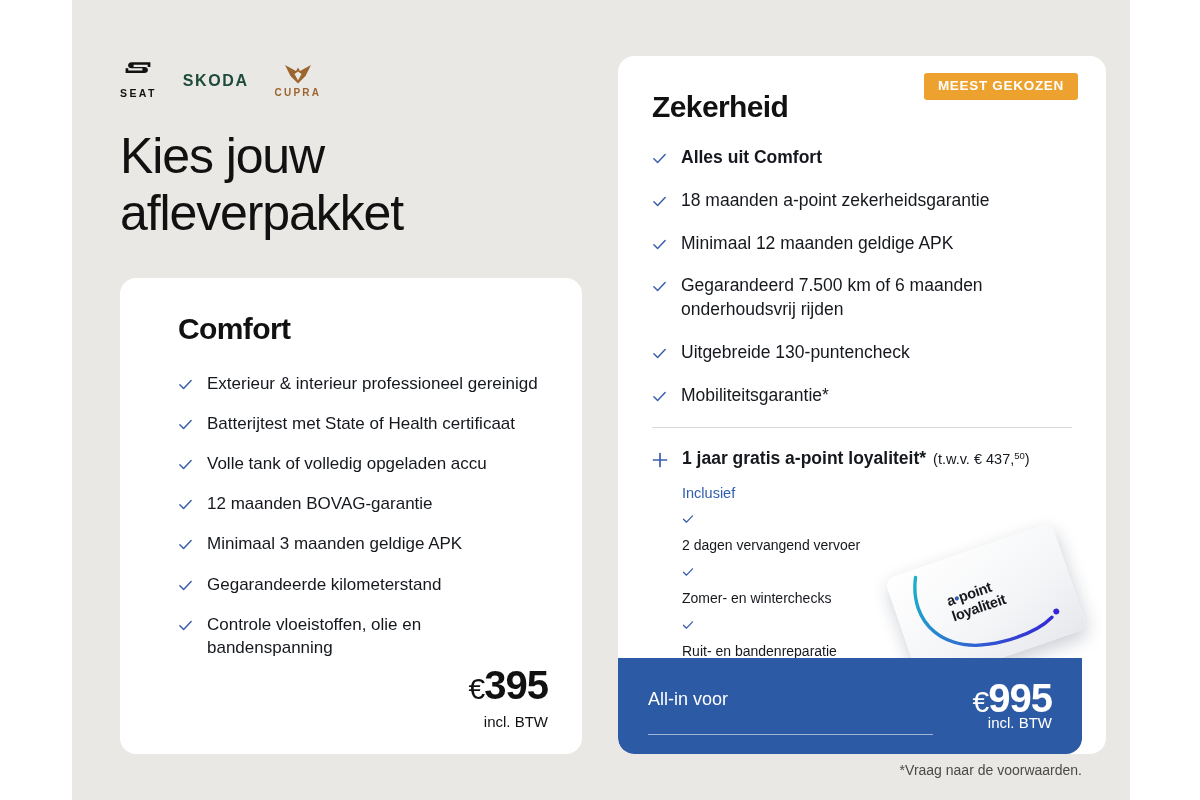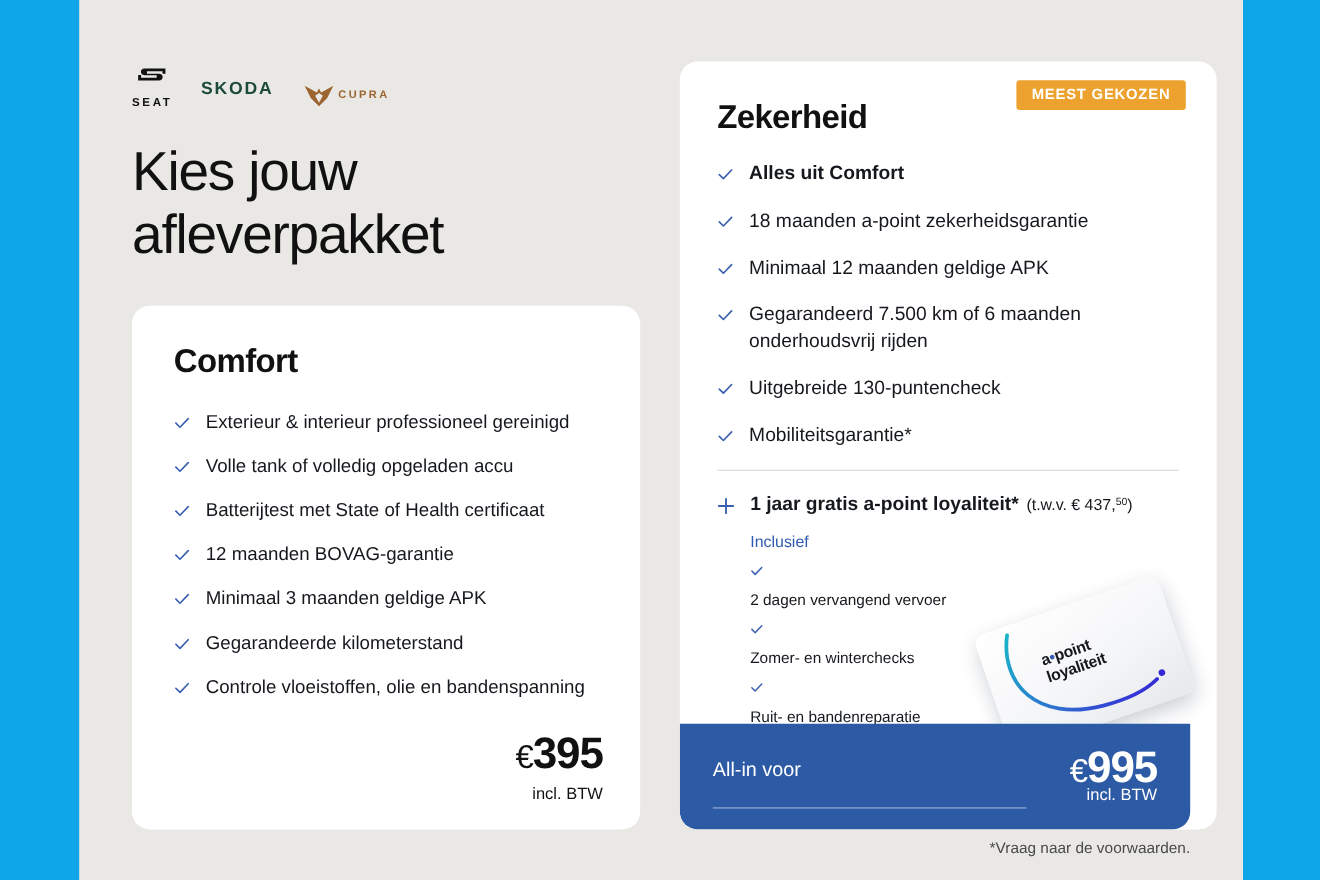--- a/index.html
+++ b/index.html
@@ -9,21 +9,21 @@
     height: 800px;
     overflow: hidden;
     background: #000000;
     font-family: "Liberation Sans", sans-serif;
   }
 
   .screen {
     position: relative;
     width: 1200px;
     height: 800px;
-    background: #0ea5e9;
+    background: #ffffff;
   }
 
   
   .stage {
     position: absolute;
     left: 72px;
     top: 0;
     width: 1058px;
     height: 800px;
     background: #e9e8e4;
@@ -43,21 +43,21 @@
   .brand-seat { display: flex; flex-direction: column; align-items: center; gap: 2px; }
   .brand-seat .mark { width: 26px; height: 26px; display: block; }
   .brand-seat .word {
     font-size: 10.5px; font-weight: 700; letter-spacing: 2.4px;
     color: #121212; line-height: 1;
   }
   .brand-skoda .word {
     font-size: 16px; font-weight: 700; letter-spacing: 1.6px;
     color: #1d4a3c; line-height: 1; padding-bottom: 9px; display:block;
   }
-  .brand-cupra { display: flex; flex-direction: row; align-items: center; gap: 3px; }
+  .brand-cupra { display: flex; flex-direction: column; align-items: center; gap: 3px; }
   .brand-cupra .mark { width: 30px; height: 22px; display: block; }
   .brand-cupra .word {
     font-size: 10px; font-weight: 700; letter-spacing: 2.2px;
     color: #9c6530; line-height: 1;
   }
 
   
   .headline {
     position: absolute;
     left: 48px;
@@ -75,21 +75,21 @@
     position: absolute;
     background: #ffffff;
     border-radius: 16px;
   }
 
   .card-comfort {
     left: 48px;
     top: 278px;
     width: 462px;
     height: 476px;
-    padding: 34px 38px 0 38px;
+    padding: 34px 38px 0 58px;
   }
 
   .card-zekerheid {
     left: 546px;
     top: 56px;
     width: 488px;
     height: 698px;
     padding: 34px 34px 0 34px;
     overflow: hidden;
   }
@@ -323,27 +323,27 @@
         <li class="feat">
           <svg class="check" viewBox="0 0 16 16">
               <path d="M2 8.2 L6 12.2 L14 3.8" fill="none" stroke="#3a5fae" stroke-width="1.6" stroke-linecap="round" stroke-linejoin="round"></path>
             </svg>
           <span class="feat-text">Exterieur &amp; interieur professioneel gereinigd</span>
         </li>
         <li class="feat">
           <svg class="check" viewBox="0 0 16 16">
               <path d="M2 8.2 L6 12.2 L14 3.8" fill="none" stroke="#3a5fae" stroke-width="1.6" stroke-linecap="round" stroke-linejoin="round"></path>
             </svg>
+          <span class="feat-text">Batterijtest met State of Health certificaat</span>
+        </li>
+        <li class="feat">
+          <svg class="check" viewBox="0 0 16 16">
+              <path d="M2 8.2 L6 12.2 L14 3.8" fill="none" stroke="#3a5fae" stroke-width="1.6" stroke-linecap="round" stroke-linejoin="round"></path>
+            </svg>
           <span class="feat-text">Volle tank of volledig opgeladen accu</span>
-        </li>
-        <li class="feat">
-          <svg class="check" viewBox="0 0 16 16">
-              <path d="M2 8.2 L6 12.2 L14 3.8" fill="none" stroke="#3a5fae" stroke-width="1.6" stroke-linecap="round" stroke-linejoin="round"></path>
-            </svg>
-          <span class="feat-text">Batterijtest met State of Health certificaat</span>
         </li>
         <li class="feat">
           <svg class="check" viewBox="0 0 16 16">
               <path d="M2 8.2 L6 12.2 L14 3.8" fill="none" stroke="#3a5fae" stroke-width="1.6" stroke-linecap="round" stroke-linejoin="round"></path>
             </svg>
           <span class="feat-text">12 maanden BOVAG-garantie</span>
         </li>
         <li class="feat">
           <svg class="check" viewBox="0 0 16 16">
               <path d="M2 8.2 L6 12.2 L14 3.8" fill="none" stroke="#3a5fae" stroke-width="1.6" stroke-linecap="round" stroke-linejoin="round"></path>

